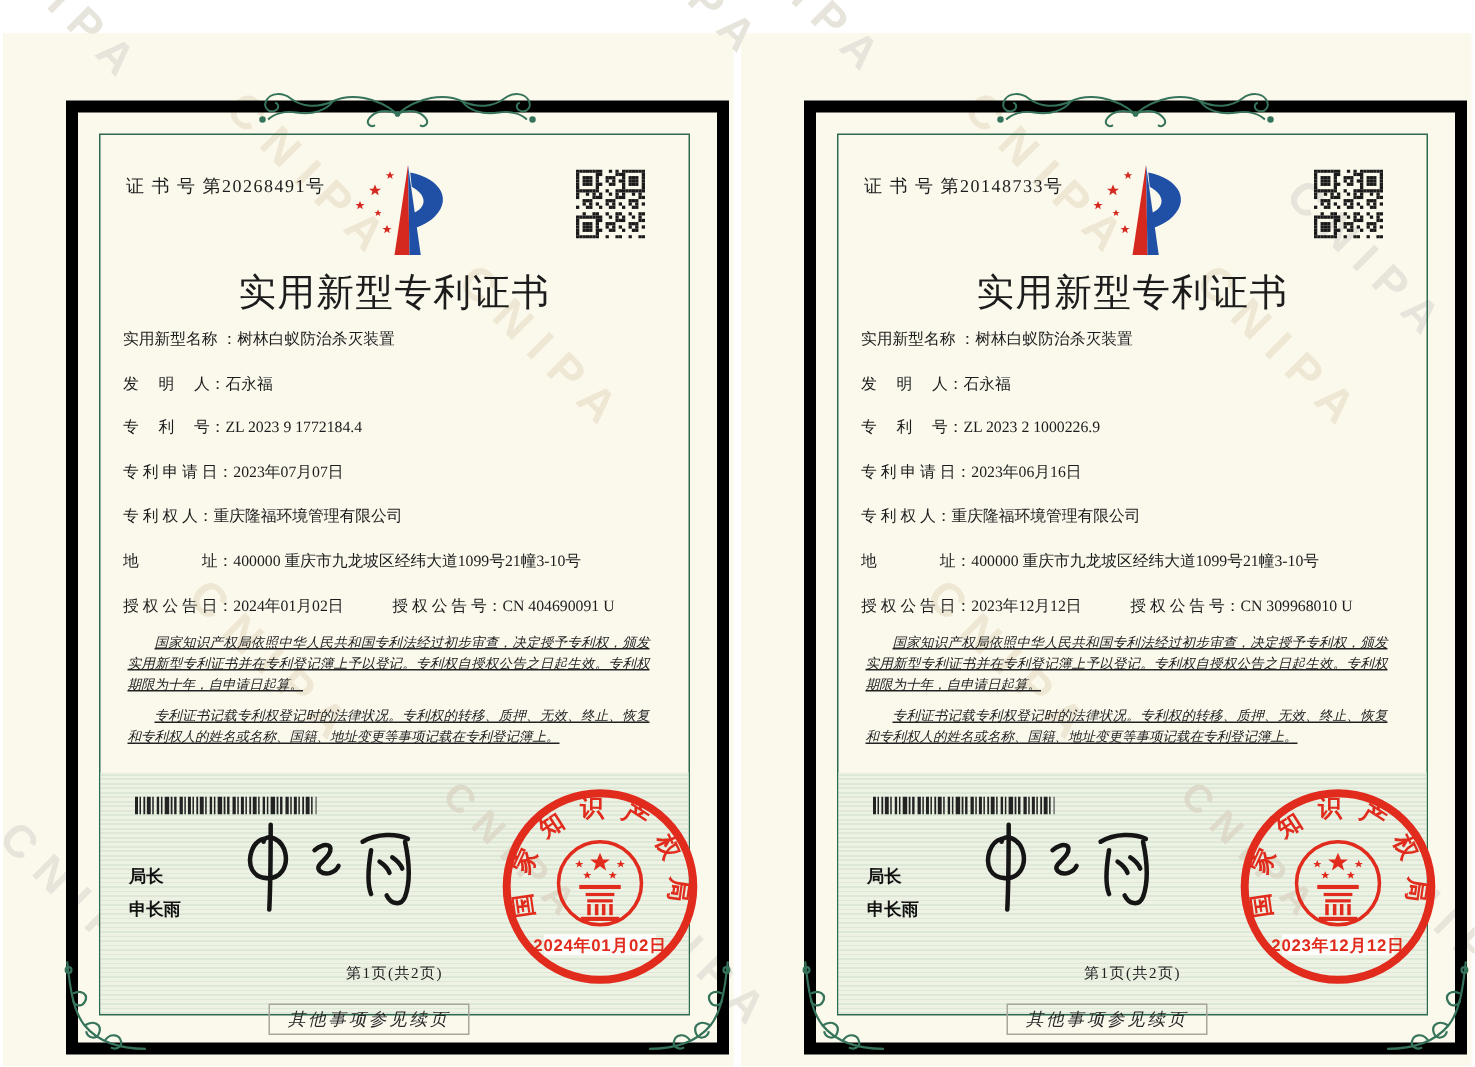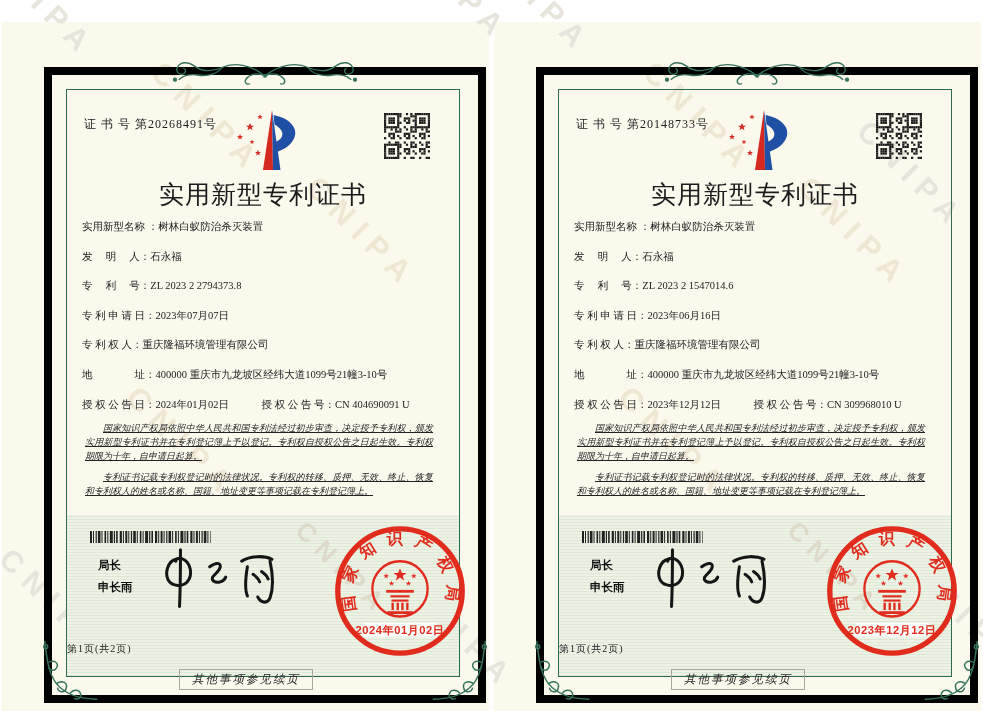--- a/index.html
+++ b/index.html
@@ -42,30 +42,30 @@
   .vl{font-weight:400;}
   .v1{width:106px;}
   
   .paras{position:absolute;left:18px;right:26px;top:332px;
          font-size:9px;line-height:13.8px;text-align:justify;font-style:italic;color:#222;text-decoration:underline;}
   .paras p{margin:0 0 8px 0;text-indent:2em;}
   
   .band{position:absolute;left:0;right:0;top:425px;bottom:0;
         background:repeating-linear-gradient(0deg,#dde8d6 0px,#dde8d6 1px,#edf2e5 1px,#edf2e5 3px);}
   .barcode{position:absolute;left:23px;top:16px;width:123px;height:12px;}
-  .signer{position:absolute;left:19px;top:39px;
-          font-family:Liberation Serif, serif;
-          font-size:11.5px;font-weight:600;line-height:22px;color:#111;margin-left:12px;}
+  .signer{position:absolute;left:19px;top:60px;
+          font-family:Liberation Mono, monospace;
+          font-size:11.5px;font-weight:600;line-height:22px;color:#111;}
   .sig{position:absolute;left:88px;top:28px;width:132px;height:74px;}
   .seal{position:absolute;right:-8px;top:9px;width:134px;height:134px;}
   .sealtxt{font-size:15px;font-weight:700;letter-spacing:10px;fill:#e02b1d;
            font-family:"Liberation Serif","DejaVu Serif",serif;}
   .sealdt{font-size:10.5px;font-weight:700;fill:#e02b1d;letter-spacing:.5px;
           font-family:"Liberation Sans","DejaVu Sans",sans-serif;}
-  .pagenum{position:absolute;left:0;right:0;bottom:20px;
+  .pagenum{position:absolute;left:0;right:0;bottom:20px;text-align:center;
            font-size:10px;letter-spacing:1px;color:#222;}
   
   .note{position:absolute;top:647px;left:244px;transform:translateX(-50%);
         border:1px solid #a9a69c;padding:2px 12px;font-size:11.5px;font-style:italic;
         letter-spacing:2px;color:#2a2a2a;background:transparent;z-index:3;white-space:nowrap;}
   svg{display:block;}
 </style>
 </head>
 <body>
 
@@ -341,21 +341,21 @@
         <div class="row">
             <span class="lb">实用新型名称 ：</span>
             <span class="vl">树林白蚁防治杀灭装置</span>
           </div>
         <div class="row">
             <span class="lb">发　 明　 人：</span>
             <span class="vl">石永福</span>
           </div>
         <div class="row">
             <span class="lb">专　 利　 号：</span>
-            <span class="vl">ZL 2023 2 2794373.8</span>
+            <span class="vl">ZL 2023 9 1772184.4</span>
           </div>
         <div class="row">
             <span class="lb">专 利 申 请 日：</span>
             <span class="vl">2023年07月07日</span>
           </div>
         <div class="row">
             <span class="lb">专 利 权 人：</span>
             <span class="vl">重庆隆福环境管理有限公司</span>
           </div>
         <div class="row">
@@ -741,21 +741,21 @@
         <div class="row">
             <span class="lb">实用新型名称 ：</span>
             <span class="vl">树林白蚁防治杀灭装置</span>
           </div>
         <div class="row">
             <span class="lb">发　 明　 人：</span>
             <span class="vl">石永福</span>
           </div>
         <div class="row">
             <span class="lb">专　 利　 号：</span>
-            <span class="vl">ZL 2023 2 1547014.6</span>
+            <span class="vl">ZL 2023 2 1000226.9</span>
           </div>
         <div class="row">
             <span class="lb">专 利 申 请 日：</span>
             <span class="vl">2023年06月16日</span>
           </div>
         <div class="row">
             <span class="lb">专 利 权 人：</span>
             <span class="vl">重庆隆福环境管理有限公司</span>
           </div>
         <div class="row">

